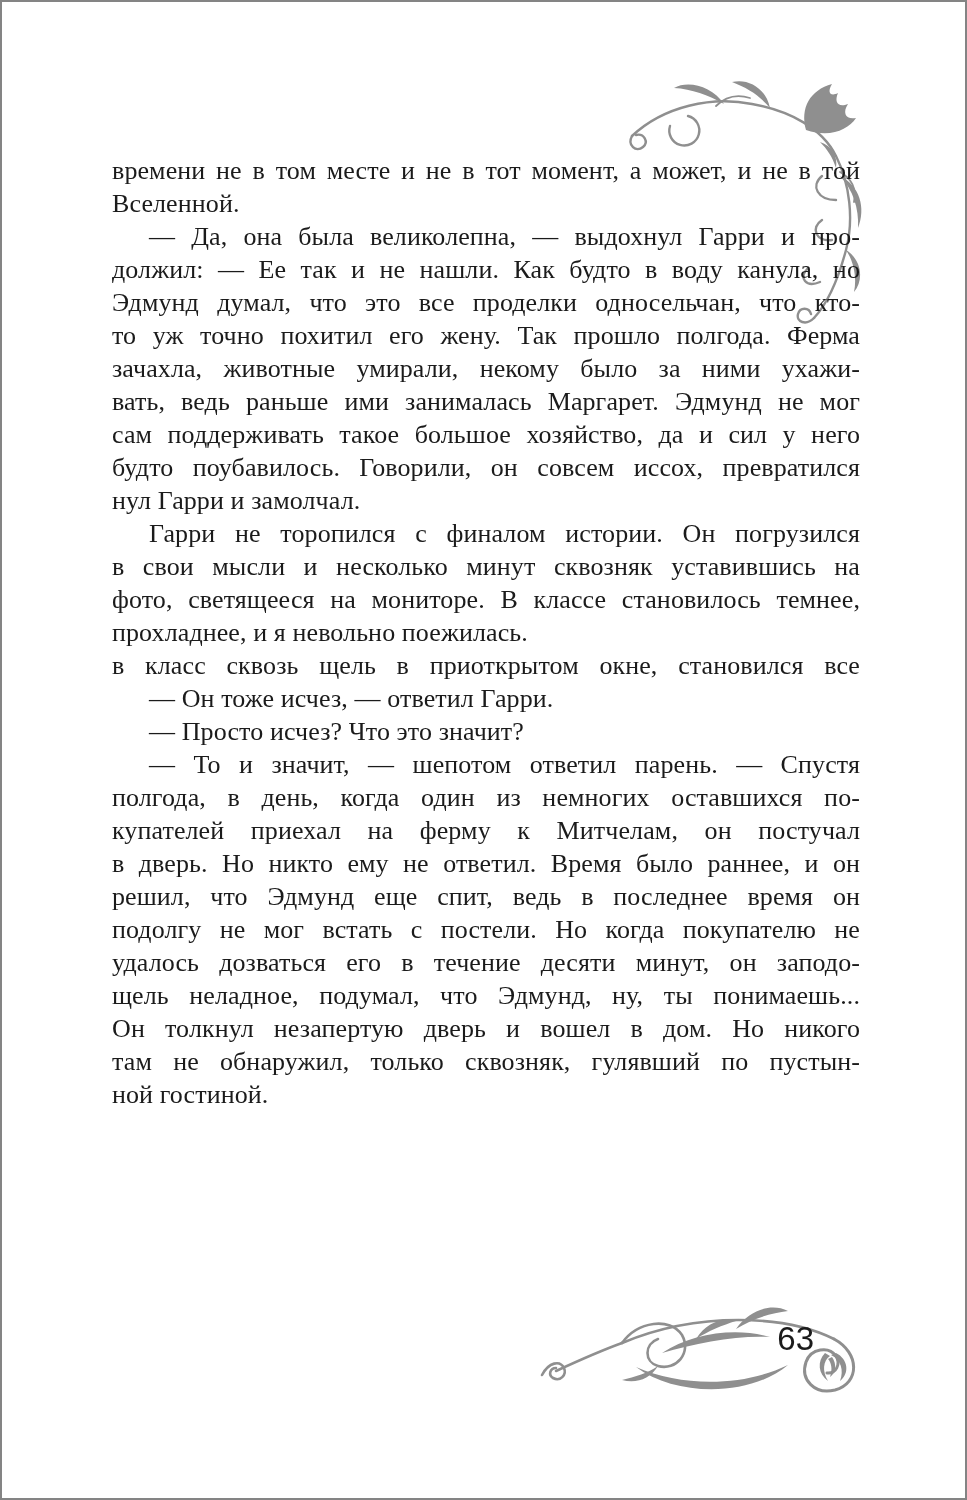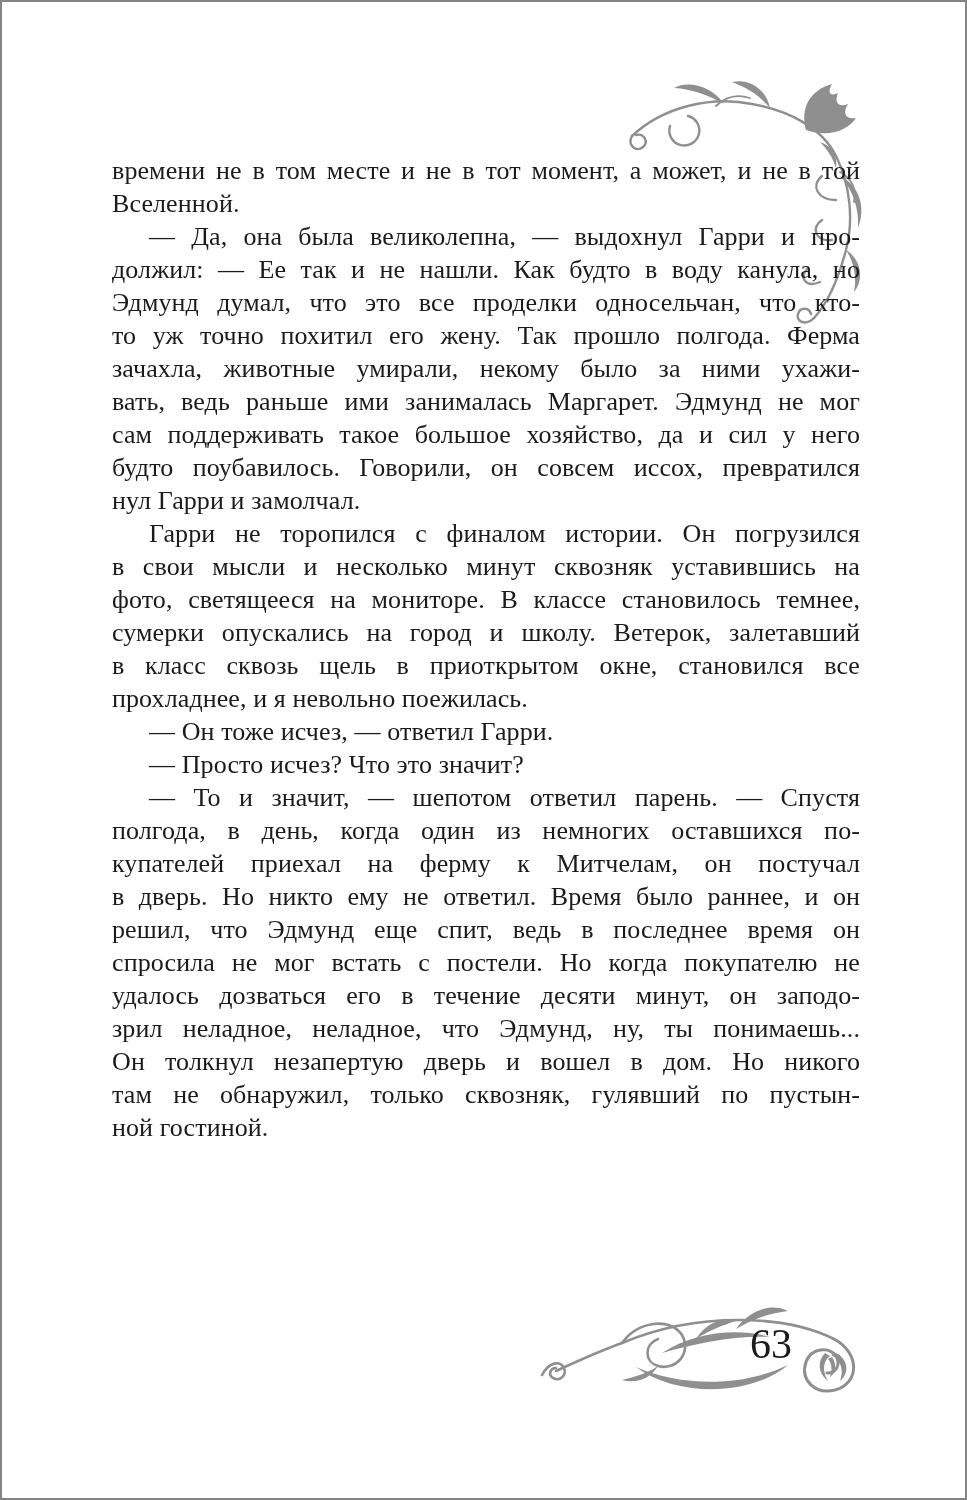--- a/index.html
+++ b/index.html
@@ -49,24 +49,24 @@
     left: 536px;
     width: 344px;
     height: 102px;
     color: var(--ornament-color, #8f8f8f);
   }
   .page-number {
     position: absolute;
     left: 748px;
     top: 1318px;
     width: 64px;
-    text-align: left;
-    font-size: 42px;
+    text-align: right;
+    font-size: 33px;
     color: var(--text-color, #1b1b1b);
-    font-family: Liberation Serif, serif;
+    font-family: Liberation Sans, sans-serif;
   }
 </style>
 </head>
 <body>
 
 <div class="page">
 
   <svg class="corner-ornament" viewBox="0 0 262 245" xmlns="http://www.w3.org/2000/svg" aria-hidden="true">
     <g fill="none" stroke="currentColor" stroke-width="2.4" stroke-linecap="round">
       <path d="M8 56 C 40 26, 88 16, 128 24 C 166 31, 198 48, 212 76 C 226 104, 230 140, 222 170 C 214 200, 203 224, 190 238"></path>
@@ -102,39 +102,38 @@
         <div class="line">зачахла, животные умирали, некому было за ними ухажи-</div>
         <div class="line">вать, ведь раньше ими занималась Маргарет. Эдмунд не мог</div>
         <div class="line">сам поддерживать такое большое хозяйство, да и сил у него</div>
         <div class="line">будто поубавилось. Говорили, он совсем иссох, превратился</div>
         <div class="line end">нул Гарри и замолчал.</div>
       </div>
       <div class="para">
         <div class="line indent">Гарри не торопился с финалом истории. Он погрузился</div>
         <div class="line">в свои мысли и несколько минут сквозняк уставившись на</div>
         <div class="line">фото, светящееся на мониторе. В классе становилось темнее,</div>
-        <div class="line">сумерки опускались на город и школу. Ветерок, залетавший</div>
+        <div class="line end">прохладнее, и я невольно поежилась.</div>
         <div class="line">в класс сквозь щель в приоткрытом окне, становился все</div>
-        <div class="line end">прохладнее, и я невольно поежилась.</div>
       </div>
       <div class="para">
         <div class="line end indent">— Он тоже исчез, — ответил Гарри.</div>
       </div>
       <div class="para">
         <div class="line end indent">— Просто исчез? Что это значит?</div>
       </div>
       <div class="para">
         <div class="line indent">— То и значит, — шепотом ответил парень. — Спустя</div>
         <div class="line">полгода, в день, когда один из немногих оставшихся по-</div>
         <div class="line">купателей приехал на ферму к Митчелам, он постучал</div>
         <div class="line">в дверь. Но никто ему не ответил. Время было раннее, и он</div>
         <div class="line">решил, что Эдмунд еще спит, ведь в последнее время он</div>
-        <div class="line">спросила не мог встать с постели. Но когда покупателю не</div>
+        <div class="line">подолгу не мог встать с постели. Но когда покупателю не</div>
         <div class="line">удалось дозваться его в течение десяти минут, он заподо-</div>
-        <div class="line">зрил неладное, неладное, что Эдмунд, ну, ты понимаешь...</div>
+        <div class="line">щель неладное, подумал, что Эдмунд, ну, ты понимаешь...</div>
         <div class="line">Он толкнул незапертую дверь и вошел в дом. Но никого</div>
         <div class="line">там не обнаружил, только сквозняк, гулявший по пустын-</div>
         <div class="line end">ной гостиной.</div>
       </div>
     </div>
 
   <svg class="footer-ornament" viewBox="0 0 344 102" xmlns="http://www.w3.org/2000/svg" aria-hidden="true">
     <g fill="none" stroke="currentColor" stroke-width="2.6" stroke-linecap="round">
       <path d="M4 80 c 7 -13, 18 -15, 22 -7 c 3 7, -4 14, -11 10 c -5 -3, -3 -10, 3 -10"></path>
       <path d="M18 76 C 44 64, 62 56, 84 48"></path>

